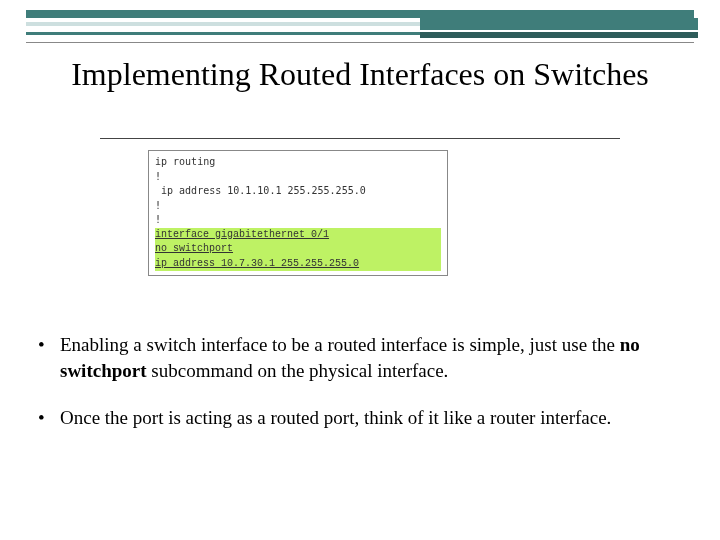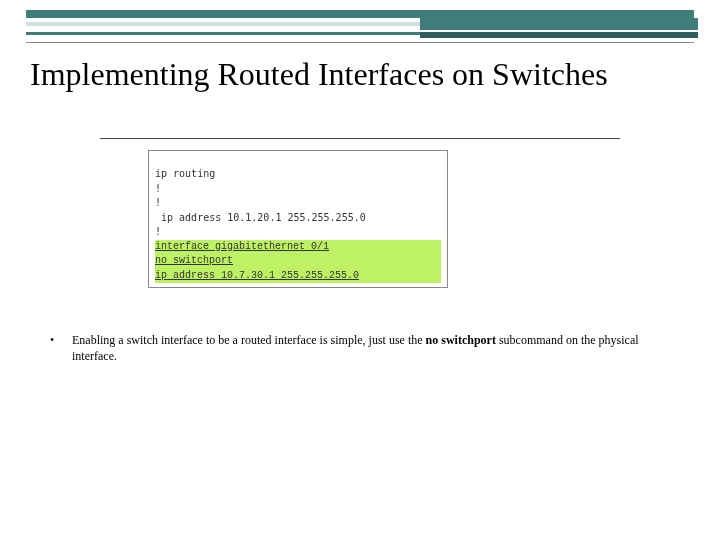--- a/index.html
+++ b/index.html
@@ -5,26 +5,26 @@
   * { box-sizing: border-box; margin: 0; padding: 0; }
   html, body { width: 720px; height: 540px; background: #fff; font-family: Georgia, "Times New Roman", serif; color: #000; }
   .slide { position: relative; width: 720px; height: 540px; background: #fff; overflow: hidden; }
   .decor { position: absolute; left: 0; top: 0; width: 720px; height: 46px; }
   .bar1 { position: absolute; left: 26px; top: 10px; width: 668px; height: 8px; background: #3f7d7a; }
   .bar2 { position: absolute; left: 26px; top: 22px; width: 668px; height: 4px; background: #9bbfbf; opacity: .5; }
   .bar2b { position: absolute; left: 420px; top: 18px; width: 278px; height: 12px; background: #3f7d7a; }
   .bar3 { position: absolute; left: 26px; top: 32px; width: 668px; height: 3px; background: #3f7d7a; }
   .bar3b { position: absolute; left: 420px; top: 32px; width: 278px; height: 6px; background: #2e5c5a; }
   .thinrule { position: absolute; left: 26px; top: 42px; width: 668px; height: 1px; background: #888; }
-  .title { position: absolute; left: 30px; top: 56px; width: 660px; font-size: 32px; line-height: 1.18; font-weight: 400; }
+  .title { position: absolute; left: 30px; top: 56px; width: 660px; text-align: center; font-size: 32px; line-height: 1.18; font-weight: 400; }
   .title-underline { position: absolute; left: 100px; top: 138px; width: 520px; height: 1px; background: #444; }
-  .code-box { position: absolute; left: 148px; top: 150px; width: 300px; border: 1px solid #888; font-family: "Courier New", Courier, monospace; font-size: 10px; line-height: 1.45; background: #fff; padding: 16px 6px 4px 6px; color: #333; }
+  .code-box { position: absolute; left: 148px; top: 150px; width: 300px; border: 1px solid #888; font-family: "Courier New", Courier, monospace; font-size: 10px; line-height: 1.45; background: #fff; padding: 4px 6px 4px 6px; color: #333; }
   .code-box pre { white-space: pre; margin: 0; }
   .code-box .hl { display: block; background: #bef264; text-decoration: underline; }
-  .bullets { position: absolute; left: 42px; top: 332px; width: 640px; font-size: 12px; line-height: 1.35; }
+  .bullets { position: absolute; left: 30px; top: 332px; width: 640px; font-size: 19px; line-height: 1.35; }
   .bullets li { list-style: none; position: relative; padding-left: 30px; margin-bottom: 22px; }
   .bullets li::before { content: "•"; position: absolute; left: 8px; top: 0; }
   .b { font-weight: bold; }
 </style>
 </head>
 <body>
 
 <div class="slide">
 
   <div class="decor">
@@ -35,27 +35,30 @@
     <div class="bar3b"></div>
     <div class="thinrule"></div>
   </div>
 
   <div class="title">Implementing Routed Interfaces on Switches</div>
   <div class="title-underline"></div>
 
   <div class="code-box">
 <pre>ip routing</pre>
 <pre>!</pre>
+<pre> ip address 10.1.10.1 255.255.255.0</pre>
 <pre>!</pre>
-<pre> ip address 10.1.20.1 255.255.255.0</pre>
 <pre>!</pre>
 <span class="hl">interface gigabitethernet 0/1</span>
 <span class="hl"> no switchport</span>
 <span class="hl"> ip address 10.7.30.1 255.255.255.0</span>
   </div>
 
   <ul class="bullets">
     <li>
       <span>Enabling a switch interface to be a routed interface is simple, just use the </span><span class="b">no switchport</span><span> subcommand on the physical interface.</span>
     </li>
+    <li>
+      <span>Once the port is acting as a routed port, think of it like a router interface.</span>
+    </li>
   </ul>
 
 </div>
 
 </body></html>

